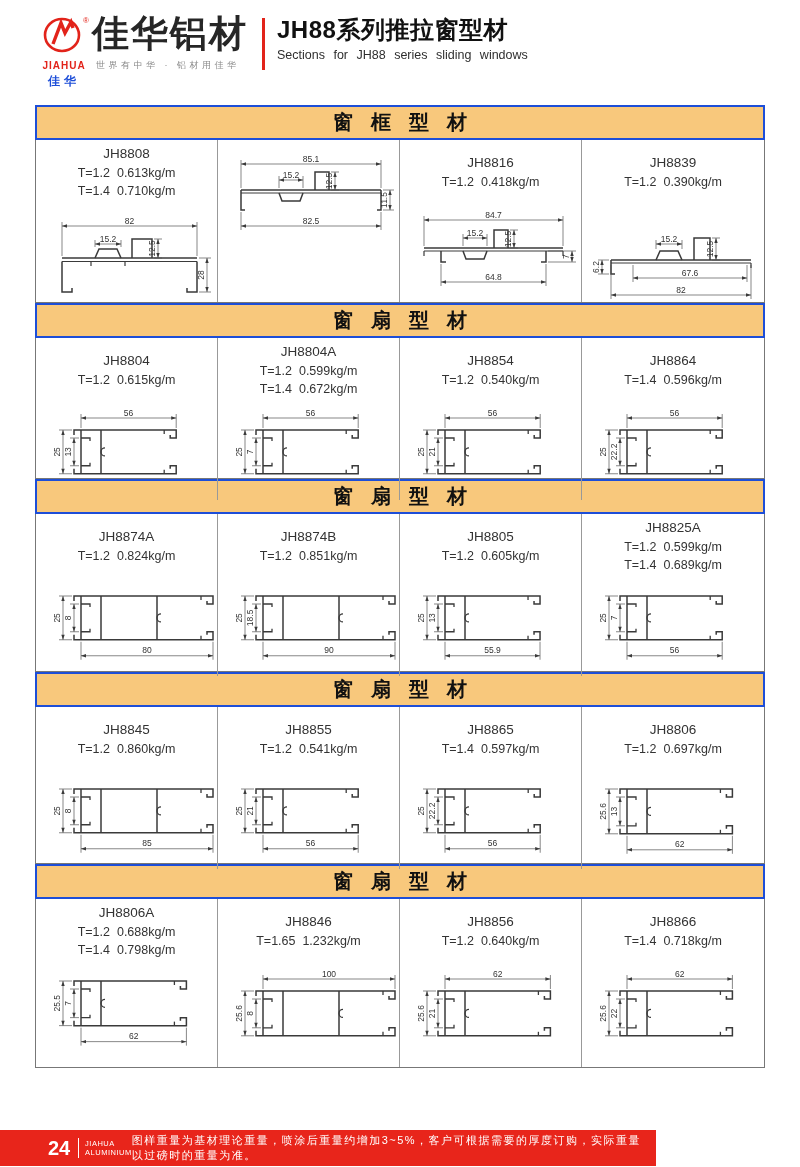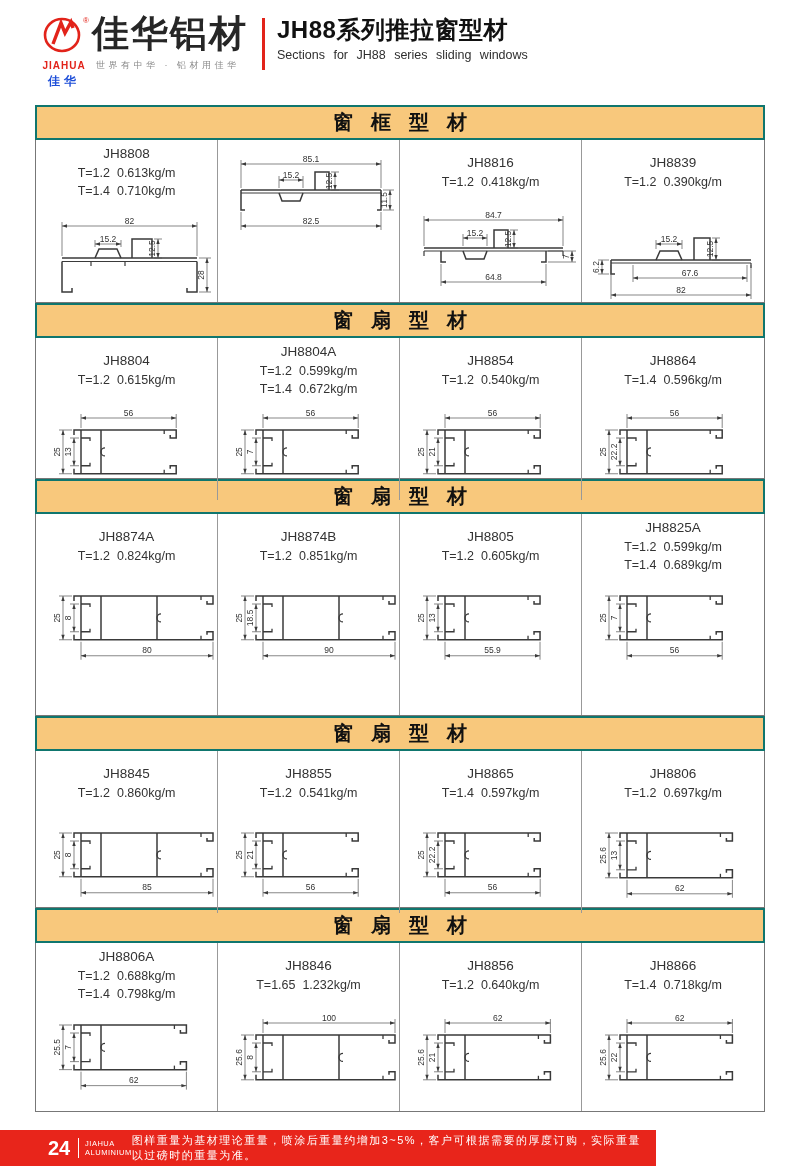--- a/index.html
+++ b/index.html
@@ -14,21 +14,21 @@
   .brand-block{}
   .brand-cn{font-size:37px;font-weight:bold;color:#262626;letter-spacing:2px;line-height:1.1;}
   .slogan{font-size:9px;color:#8a8a8a;letter-spacing:3.5px;margin-top:4px;margin-left:4px;}
   .hdr-divider{width:3px;height:52px;background:#e2231a;margin:4px 12px 0 14px;}
   .title-block{padding-top:2px;}
   .title{font-size:24px;font-weight:bold;color:#111;letter-spacing:0.5px;line-height:1.2;}
   .subtitle{font-size:12.5px;color:#2e2e2e;word-spacing:5px;margin-top:3px;}
 
   
   .content{position:absolute;top:105px;left:35px;width:730px;}
-  .sec-head{height:31px;background:#f8c87c;border:2px solid #0f766e;
+  .sec-head{height:31px;background:#f8c87c;border:2px solid #1d4ed8;
             display:flex;align-items:center;justify-content:center;
             font-size:20px;font-weight:bold;color:#111;letter-spacing:18px;text-indent:18px;text-align:center;}
   .sec-body{display:grid;grid-template-columns:repeat(4,1fr);
             border:1px solid #777;border-top:none;box-sizing:border-box;}
   .cell{border-right:1px solid #999;display:flex;flex-direction:column;align-items:center;box-sizing:border-box;}
   .cell:last-child{border-right:none;}
   .info{height:56px;display:flex;flex-direction:column;justify-content:center;align-items:center;padding-top:4px;}
   .code{font-size:13.5px;color:#333;line-height:1.45;}
   .spec{font-size:12.5px;color:#333;line-height:1.45;white-space:pre;}
   .draw{display:block;margin:0 auto;}
@@ -385,21 +385,21 @@
               <line x1="37" y1="40" x2="37" y2="67.75" stroke="#555" stroke-width="0.7"></line>
               <polygon points="37,40 38.7,45 35.3,45" fill="#3a3a3a"></polygon>
               <polygon points="37,67.75 35.3,62.75 38.7,62.75" fill="#3a3a3a"></polygon>
               <text x="34" y="53.875" font-size="8.5" fill="#333" text-anchor="middle" transform="rotate(-90 34 53.875)">22.2</text>
             </svg>
           </div>
         </div>
       </section>
       <section class="sec">
         <div class="sec-head">窗扇型材</div>
-        <div class="sec-body" style="height: 202px;">
+        <div class="sec-body" style="height: 158px;">
           <div class="cell">
             <div class="info">
               <div class="code">JH8874A</div>
               <div class="spec">T=1.2  0.824kg/m</div>
             </div>
             <svg width="180" height="102" viewBox="0 0 180 102" class="draw" style="font-family: &quot;Liberation Sans&quot;, sans-serif;">
               <path d="M 37 27 L 37 22 L 176 22 L 176 30 L 170 30 L 170 27" fill="none" stroke="#3a3a3a" stroke-width="1.5" stroke-linejoin="miter"></path>
               <path d="M 37 60.75 L 37 65.75 L 176 65.75 L 176 57.75 L 170 57.75 L 170 60.75" fill="none" stroke="#3a3a3a" stroke-width="1.5" stroke-linejoin="miter"></path>
               <line x1="44" y1="22" x2="44" y2="65.75" stroke="#3a3a3a" stroke-width="1.5"></line>
               <path d="M 44 30 L 53 30 L 53 33" fill="none" stroke="#3a3a3a" stroke-width="1.3" stroke-linejoin="miter"></path>

